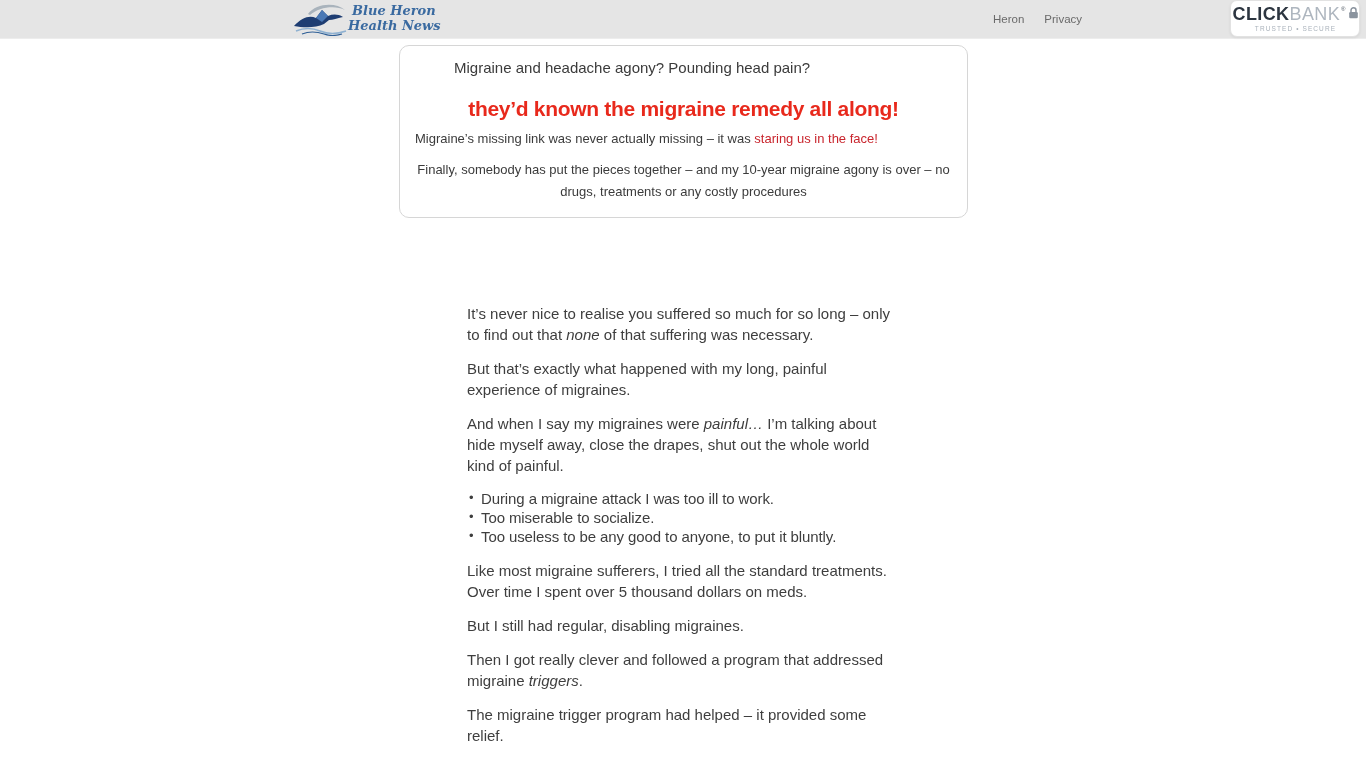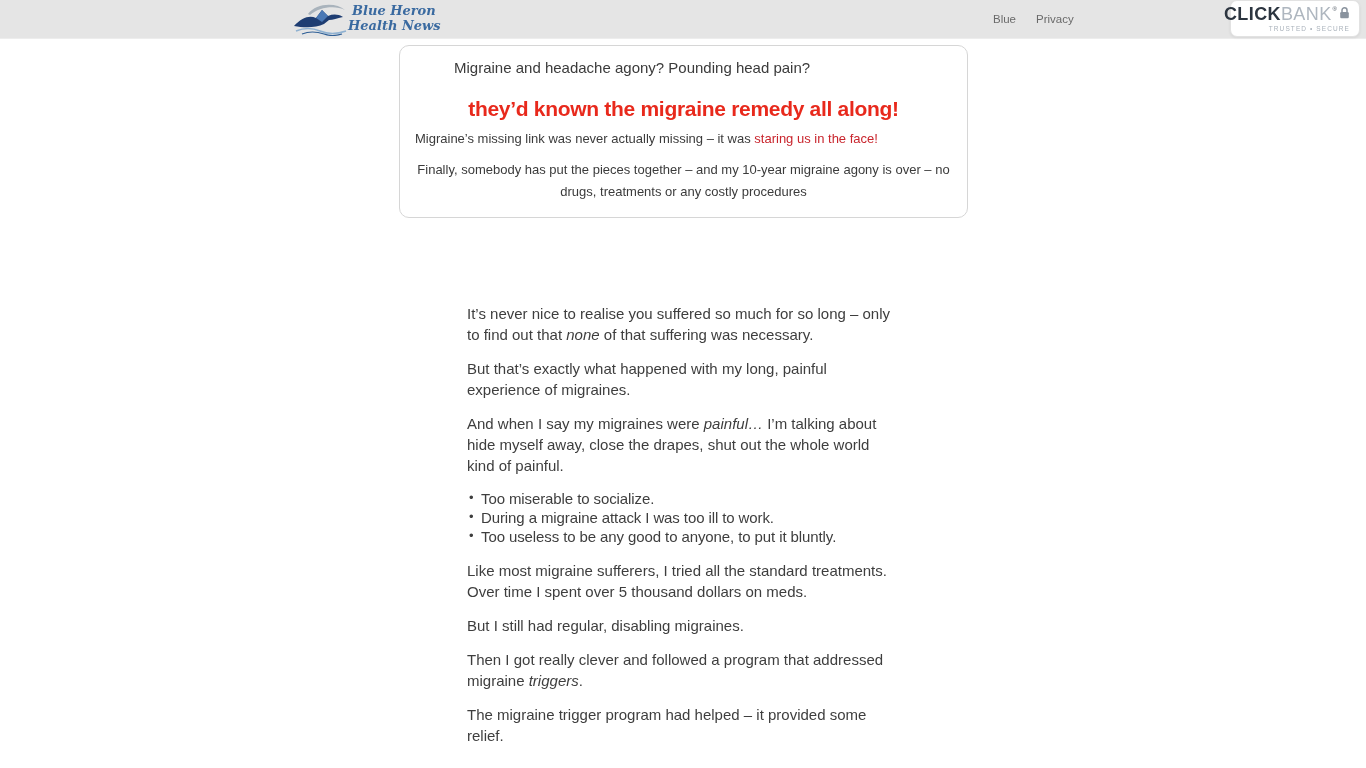--- a/index.html
+++ b/index.html
@@ -16,21 +16,21 @@
     background: #e5e5e5; border-bottom: 1px solid #ededed;
   }
   .logo { position: absolute; left: 288px; top: 1px; width: 156px; height: 35px; cursor: pointer; }
   .main-nav { position: absolute; left: 993px; top: 0; height: 37px; display: flex; align-items: center; gap: 20px; }
   .main-nav a { font-size: 11.5px; color: #6a6a6a; text-decoration: none; cursor: pointer; }
 
   .cb-badge {
     position: absolute; top: 0; right: 6px; width: 130px; height: 37px;
     background: #fff; border: 1px solid #e2e2e2; border-radius: 7px;
     box-shadow: 0 1px 3px rgba(0,0,0,.07); box-sizing: border-box;
-    display: flex; flex-direction: column; align-items: flex-end; justify-content: center;
+    display: flex; flex-direction: column; align-items: center; justify-content: center;
     padding: 3px 9px 3px 10px; cursor: pointer;
   }
   .cb-row { display: flex; align-items: flex-start; line-height: 1; }
   .cb-click { font-weight: 700; font-size: 18px; color: #2c3540; letter-spacing: .4px; }
   .cb-bank  { font-weight: 400; font-size: 18px; color: #aeb6bf; letter-spacing: .4px; }
   .cb-reg   { font-size: 6px; color: #4a545f; margin: 1px 1px 0 1px; }
   .cb-lock  { margin-left: 1px; margin-top: 1px; }
   .cb-tagline { font-size: 6.5px; color: #aab2bb; letter-spacing: 1.1px; margin-top: 2px; }
 
   
@@ -77,21 +77,21 @@
       <path d="M28,17 L34,9 L40,15 L34,21 Z" fill="#4a78b5"></path>
 
       <path d="M8,30 q 12,-5 24,0 q 12,5 26,0" stroke="#8fb1d1" stroke-width="1.6" fill="none"></path>
       <path d="M14,33 q 10,-4 22,0 q 8,3 18,0" stroke="#2f5f96" stroke-width="1.2" fill="none"></path>
 
       <text x="64" y="14" font-family="DejaVu Serif, serif" font-style="italic" font-weight="bold" font-size="13" fill="#3a6aa0">Blue Heron</text>
       <text x="60" y="29" font-family="DejaVu Serif, serif" font-style="italic" font-weight="bold" font-size="13" fill="#3a6aa0">Health News</text>
     </svg>
 
     <div class="main-nav">
-      <a>Blue</a>
+      <a>Heron</a>
       <a>Privacy</a>
     </div>
 
     <div class="cb-badge">
       <div class="cb-row">
         <span class="cb-click">CLICK</span>
           <span class="cb-bank">BANK</span>
         <span class="cb-reg">®</span>
         <svg class="cb-lock" width="11" height="13" viewBox="0 0 11 13">
           <path d="M3,6 V4.2 a2.5,2.5 0 0 1 5,0 V6" stroke="#8a939e" stroke-width="1.5" fill="none"></path>
@@ -111,22 +111,22 @@
 
   <div class="article">
 
     <p class="p-first"><span>It’s never nice to realise you suffered so much for so long – only to find out that </span><em>none</em><span> of that suffering was necessary.</span></p>
 
     <p>But that’s exactly what happened with my long, painful experience of migraines.</p>
 
     <p><span>And when I say my migraines were </span><em>painful…</em><span> I’m talking about hide myself away, close the drapes, shut out the whole world kind of painful.</span></p>
 
     <ul>
+      <li>During a migraine attack I was too ill to work.</li>
       <li>Too miserable to socialize.</li>
-      <li>During a migraine attack I was too ill to work.</li>
       <li>Too useless to be any good to anyone, to put it bluntly.</li>
     </ul>
 
     <p>Like most migraine sufferers, I tried all the standard treatments. Over time I spent over 5 thousand dollars on meds.</p>
 
     <p>But I still had regular, disabling migraines.</p>
 
     <p><span>Then I got really clever and followed a program that addressed migraine </span><em>triggers</em><span>.</span></p>
 
     <p>The migraine trigger program had helped – it provided some relief.</p>

